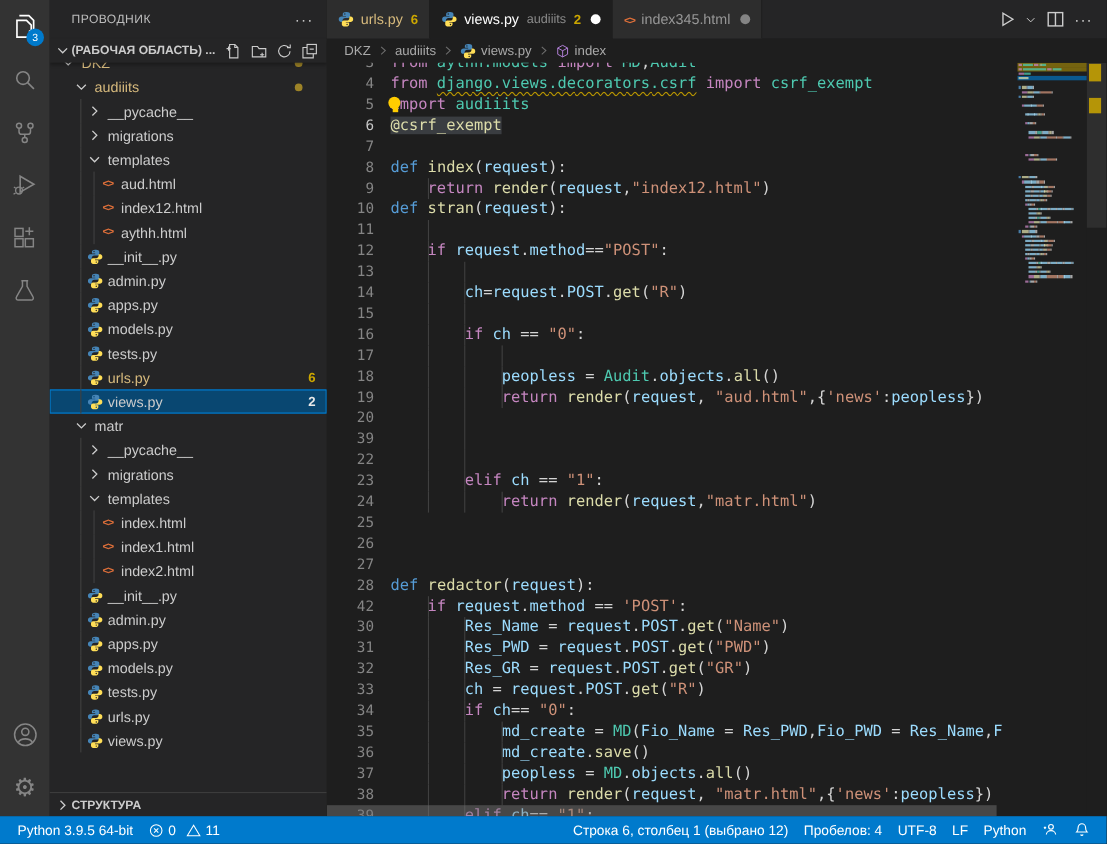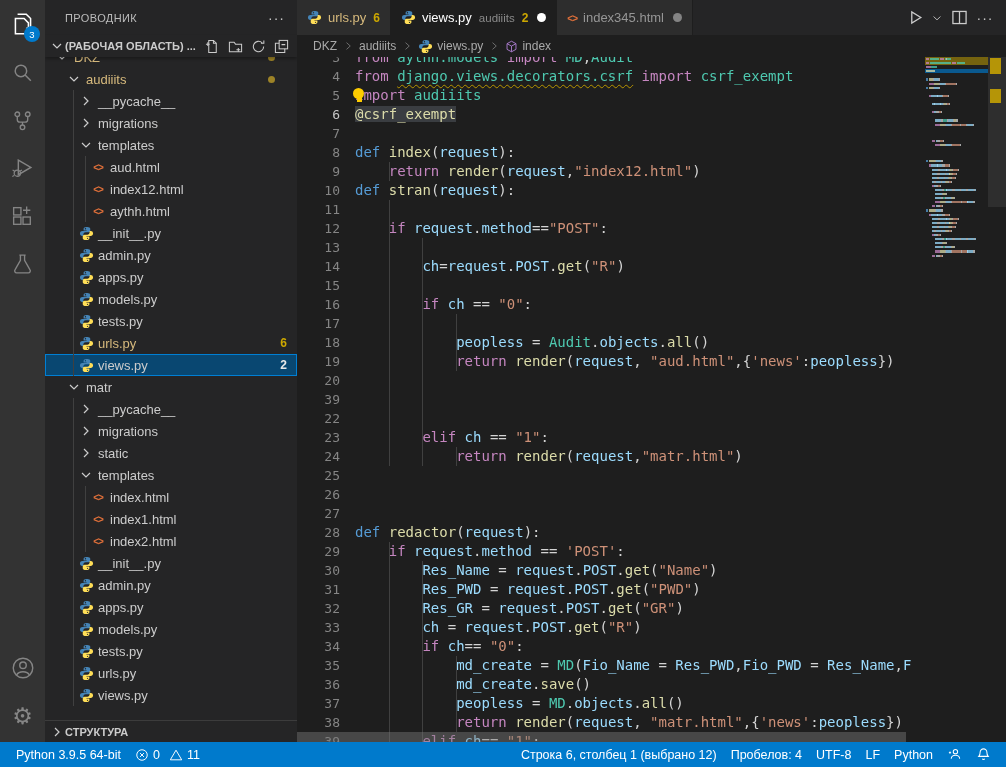--- a/index.html
+++ b/index.html
@@ -373,29 +373,20 @@
         <span class="lbl">__pycache__</span>
       </div>
       <div class="row" style="padding-left: 33px;">
         <span class="tguide" style="left: 28px;"></span>
         <span class="chev">
           <svg width="16" height="16" viewBox="0 0 16 16">
             <path d="M6 4l4 4-4 4" stroke="#cccccc" fill="none" stroke-width="1.2"></path>
           </svg>
         </span>
         <span class="lbl">migrations</span>
-      </div>
-      <div class="row" style="padding-left: 33px;">
-        <span class="tguide" style="left: 28px;"></span>
-        <span class="chev">
-          <svg width="16" height="16" viewBox="0 0 16 16">
-            <path d="M6 4l4 4-4 4" stroke="#cccccc" fill="none" stroke-width="1.2"></path>
-          </svg>
-        </span>
-        <span class="lbl">static</span>
       </div>
       <div class="row" style="padding-left: 33px;">
         <span class="tguide" style="left: 28px;"></span>
         <span class="chev">
           <svg width="16" height="16" viewBox="0 0 16 16">
             <path d="M4 6l4 4 4-4" stroke="#cccccc" fill="none" stroke-width="1.2"></path>
           </svg>
         </span>
         <span class="lbl">templates</span>
       </div>
@@ -627,21 +618,21 @@
         <div class="code-line"><span class="ln">19</span><span class="cguide" style="left: calc(4ch + 58px);"></span><span class="cguide" style="left: calc(8ch + 58px);"></span><span class="cguide" style="left: calc(12ch + 58px);"></span><span class="tk-p">            </span><span class="tk-k">return</span><span class="tk-p"> </span><span class="tk-f">render</span><span class="tk-p">(</span><span class="tk-v">request</span><span class="tk-p">, </span><span class="tk-s">"aud.html"</span><span class="tk-p">,{</span><span class="tk-s">'news'</span><span class="tk-p">:</span><span class="tk-v">peopless</span><span class="tk-p">})</span></div>
         <div class="code-line"><span class="ln">20</span><span class="cguide" style="left: calc(4ch + 58px);"></span><span class="cguide" style="left: calc(8ch + 58px);"></span></div>
         <div class="code-line"><span class="ln">39</span><span class="cguide" style="left: calc(4ch + 58px);"></span><span class="cguide" style="left: calc(8ch + 58px);"></span></div>
         <div class="code-line"><span class="ln">22</span><span class="cguide" style="left: calc(4ch + 58px);"></span><span class="cguide" style="left: calc(8ch + 58px);"></span></div>
         <div class="code-line"><span class="ln">23</span><span class="cguide" style="left: calc(4ch + 58px);"></span><span class="cguide" style="left: calc(8ch + 58px);"></span><span class="tk-p">        </span><span class="tk-k">elif</span><span class="tk-p"> </span><span class="tk-v">ch</span><span class="tk-p"> == </span><span class="tk-s">"1"</span><span class="tk-p">:</span></div>
         <div class="code-line"><span class="ln">24</span><span class="cguide" style="left: calc(4ch + 58px);"></span><span class="cguide" style="left: calc(8ch + 58px);"></span><span class="cguide" style="left: calc(12ch + 58px);"></span><span class="tk-p">            </span><span class="tk-k">return</span><span class="tk-p"> </span><span class="tk-f">render</span><span class="tk-p">(</span><span class="tk-v">request</span><span class="tk-p">,</span><span class="tk-s">"matr.html"</span><span class="tk-p">)</span></div>
         <div class="code-line"><span class="ln">25</span></div>
         <div class="code-line"><span class="ln">26</span></div>
         <div class="code-line"><span class="ln">27</span></div>
         <div class="code-line"><span class="ln">28</span><span class="tk-d">def</span><span class="tk-p"> </span><span class="tk-f">redactor</span><span class="tk-p">(</span><span class="tk-v">request</span><span class="tk-p">):</span></div>
-        <div class="code-line"><span class="ln">29</span><span class="cguide" style="left: calc(4ch + 58px);"></span><span class="tk-p">    </span><span class="tk-k">if</span><span class="tk-p"> </span><span class="tk-v">request</span><span class="tk-p">.</span><span class="tk-v">method</span><span class="tk-p"> == </span><span class="tk-s">'POST'</span><span class="tk-p">:</span></div>
+        <div class="code-line"><span class="ln">42</span><span class="cguide" style="left: calc(4ch + 58px);"></span><span class="tk-p">    </span><span class="tk-k">if</span><span class="tk-p"> </span><span class="tk-v">request</span><span class="tk-p">.</span><span class="tk-v">method</span><span class="tk-p"> == </span><span class="tk-s">'POST'</span><span class="tk-p">:</span></div>
         <div class="code-line"><span class="ln">30</span><span class="cguide" style="left: calc(4ch + 58px);"></span><span class="cguide" style="left: calc(8ch + 58px);"></span><span class="tk-p">        </span><span class="tk-v">Res_Name</span><span class="tk-p"> = </span><span class="tk-v">request</span><span class="tk-p">.</span><span class="tk-v">POST</span><span class="tk-p">.</span><span class="tk-f">get</span><span class="tk-p">(</span><span class="tk-s">"Name"</span><span class="tk-p">)</span></div>
         <div class="code-line"><span class="ln">31</span><span class="cguide" style="left: calc(4ch + 58px);"></span><span class="cguide" style="left: calc(8ch + 58px);"></span><span class="tk-p">        </span><span class="tk-v">Res_PWD</span><span class="tk-p"> = </span><span class="tk-v">request</span><span class="tk-p">.</span><span class="tk-v">POST</span><span class="tk-p">.</span><span class="tk-f">get</span><span class="tk-p">(</span><span class="tk-s">"PWD"</span><span class="tk-p">)</span></div>
         <div class="code-line"><span class="ln">32</span><span class="cguide" style="left: calc(4ch + 58px);"></span><span class="cguide" style="left: calc(8ch + 58px);"></span><span class="tk-p">        </span><span class="tk-v">Res_GR</span><span class="tk-p"> = </span><span class="tk-v">request</span><span class="tk-p">.</span><span class="tk-v">POST</span><span class="tk-p">.</span><span class="tk-f">get</span><span class="tk-p">(</span><span class="tk-s">"GR"</span><span class="tk-p">)</span></div>
         <div class="code-line"><span class="ln">33</span><span class="cguide" style="left: calc(4ch + 58px);"></span><span class="cguide" style="left: calc(8ch + 58px);"></span><span class="tk-p">        </span><span class="tk-v">ch</span><span class="tk-p"> = </span><span class="tk-v">request</span><span class="tk-p">.</span><span class="tk-v">POST</span><span class="tk-p">.</span><span class="tk-f">get</span><span class="tk-p">(</span><span class="tk-s">"R"</span><span class="tk-p">)</span></div>
         <div class="code-line"><span class="ln">34</span><span class="cguide" style="left: calc(4ch + 58px);"></span><span class="cguide" style="left: calc(8ch + 58px);"></span><span class="tk-p">        </span><span class="tk-k">if</span><span class="tk-p"> </span><span class="tk-v">ch</span><span class="tk-p">== </span><span class="tk-s">"0"</span><span class="tk-p">:</span></div>
         <div class="code-line"><span class="ln">35</span><span class="cguide" style="left: calc(4ch + 58px);"></span><span class="cguide" style="left: calc(8ch + 58px);"></span><span class="cguide" style="left: calc(12ch + 58px);"></span><span class="tk-p">            </span><span class="tk-v">md_create</span><span class="tk-p"> = </span><span class="tk-t">MD</span><span class="tk-p">(</span><span class="tk-v">Fio_Name</span><span class="tk-p"> = </span><span class="tk-v">Res_PWD</span><span class="tk-p">,</span><span class="tk-v">Fio_PWD</span><span class="tk-p"> = </span><span class="tk-v">Res_Name</span><span class="tk-p">,</span><span class="tk-v">F</span></div>
         <div class="code-line"><span class="ln">36</span><span class="cguide" style="left: calc(4ch + 58px);"></span><span class="cguide" style="left: calc(8ch + 58px);"></span><span class="cguide" style="left: calc(12ch + 58px);"></span><span class="tk-p">            </span><span class="tk-v">md_create</span><span class="tk-p">.</span><span class="tk-f">save</span><span class="tk-p">()</span></div>
         <div class="code-line"><span class="ln">37</span><span class="cguide" style="left: calc(4ch + 58px);"></span><span class="cguide" style="left: calc(8ch + 58px);"></span><span class="cguide" style="left: calc(12ch + 58px);"></span><span class="tk-p">            </span><span class="tk-v">peopless</span><span class="tk-p"> = </span><span class="tk-t">MD</span><span class="tk-p">.</span><span class="tk-v">objects</span><span class="tk-p">.</span><span class="tk-f">all</span><span class="tk-p">()</span></div>
         <div class="code-line"><span class="ln">38</span><span class="cguide" style="left: calc(4ch + 58px);"></span><span class="cguide" style="left: calc(8ch + 58px);"></span><span class="cguide" style="left: calc(12ch + 58px);"></span><span class="tk-p">            </span><span class="tk-k">return</span><span class="tk-p"> </span><span class="tk-f">render</span><span class="tk-p">(</span><span class="tk-v">request</span><span class="tk-p">, </span><span class="tk-s">"matr.html"</span><span class="tk-p">,{</span><span class="tk-s">'news'</span><span class="tk-p">:</span><span class="tk-v">peopless</span><span class="tk-p">})</span></div>
         <div class="code-line"><span class="ln">39</span><span class="cguide" style="left: calc(4ch + 58px);"></span><span class="cguide" style="left: calc(8ch + 58px);"></span><span class="tk-p">        </span><span class="tk-k">elif</span><span class="tk-p"> </span><span class="tk-v">ch</span><span class="tk-p">== </span><span class="tk-s">"1"</span><span class="tk-p">:</span></div>

